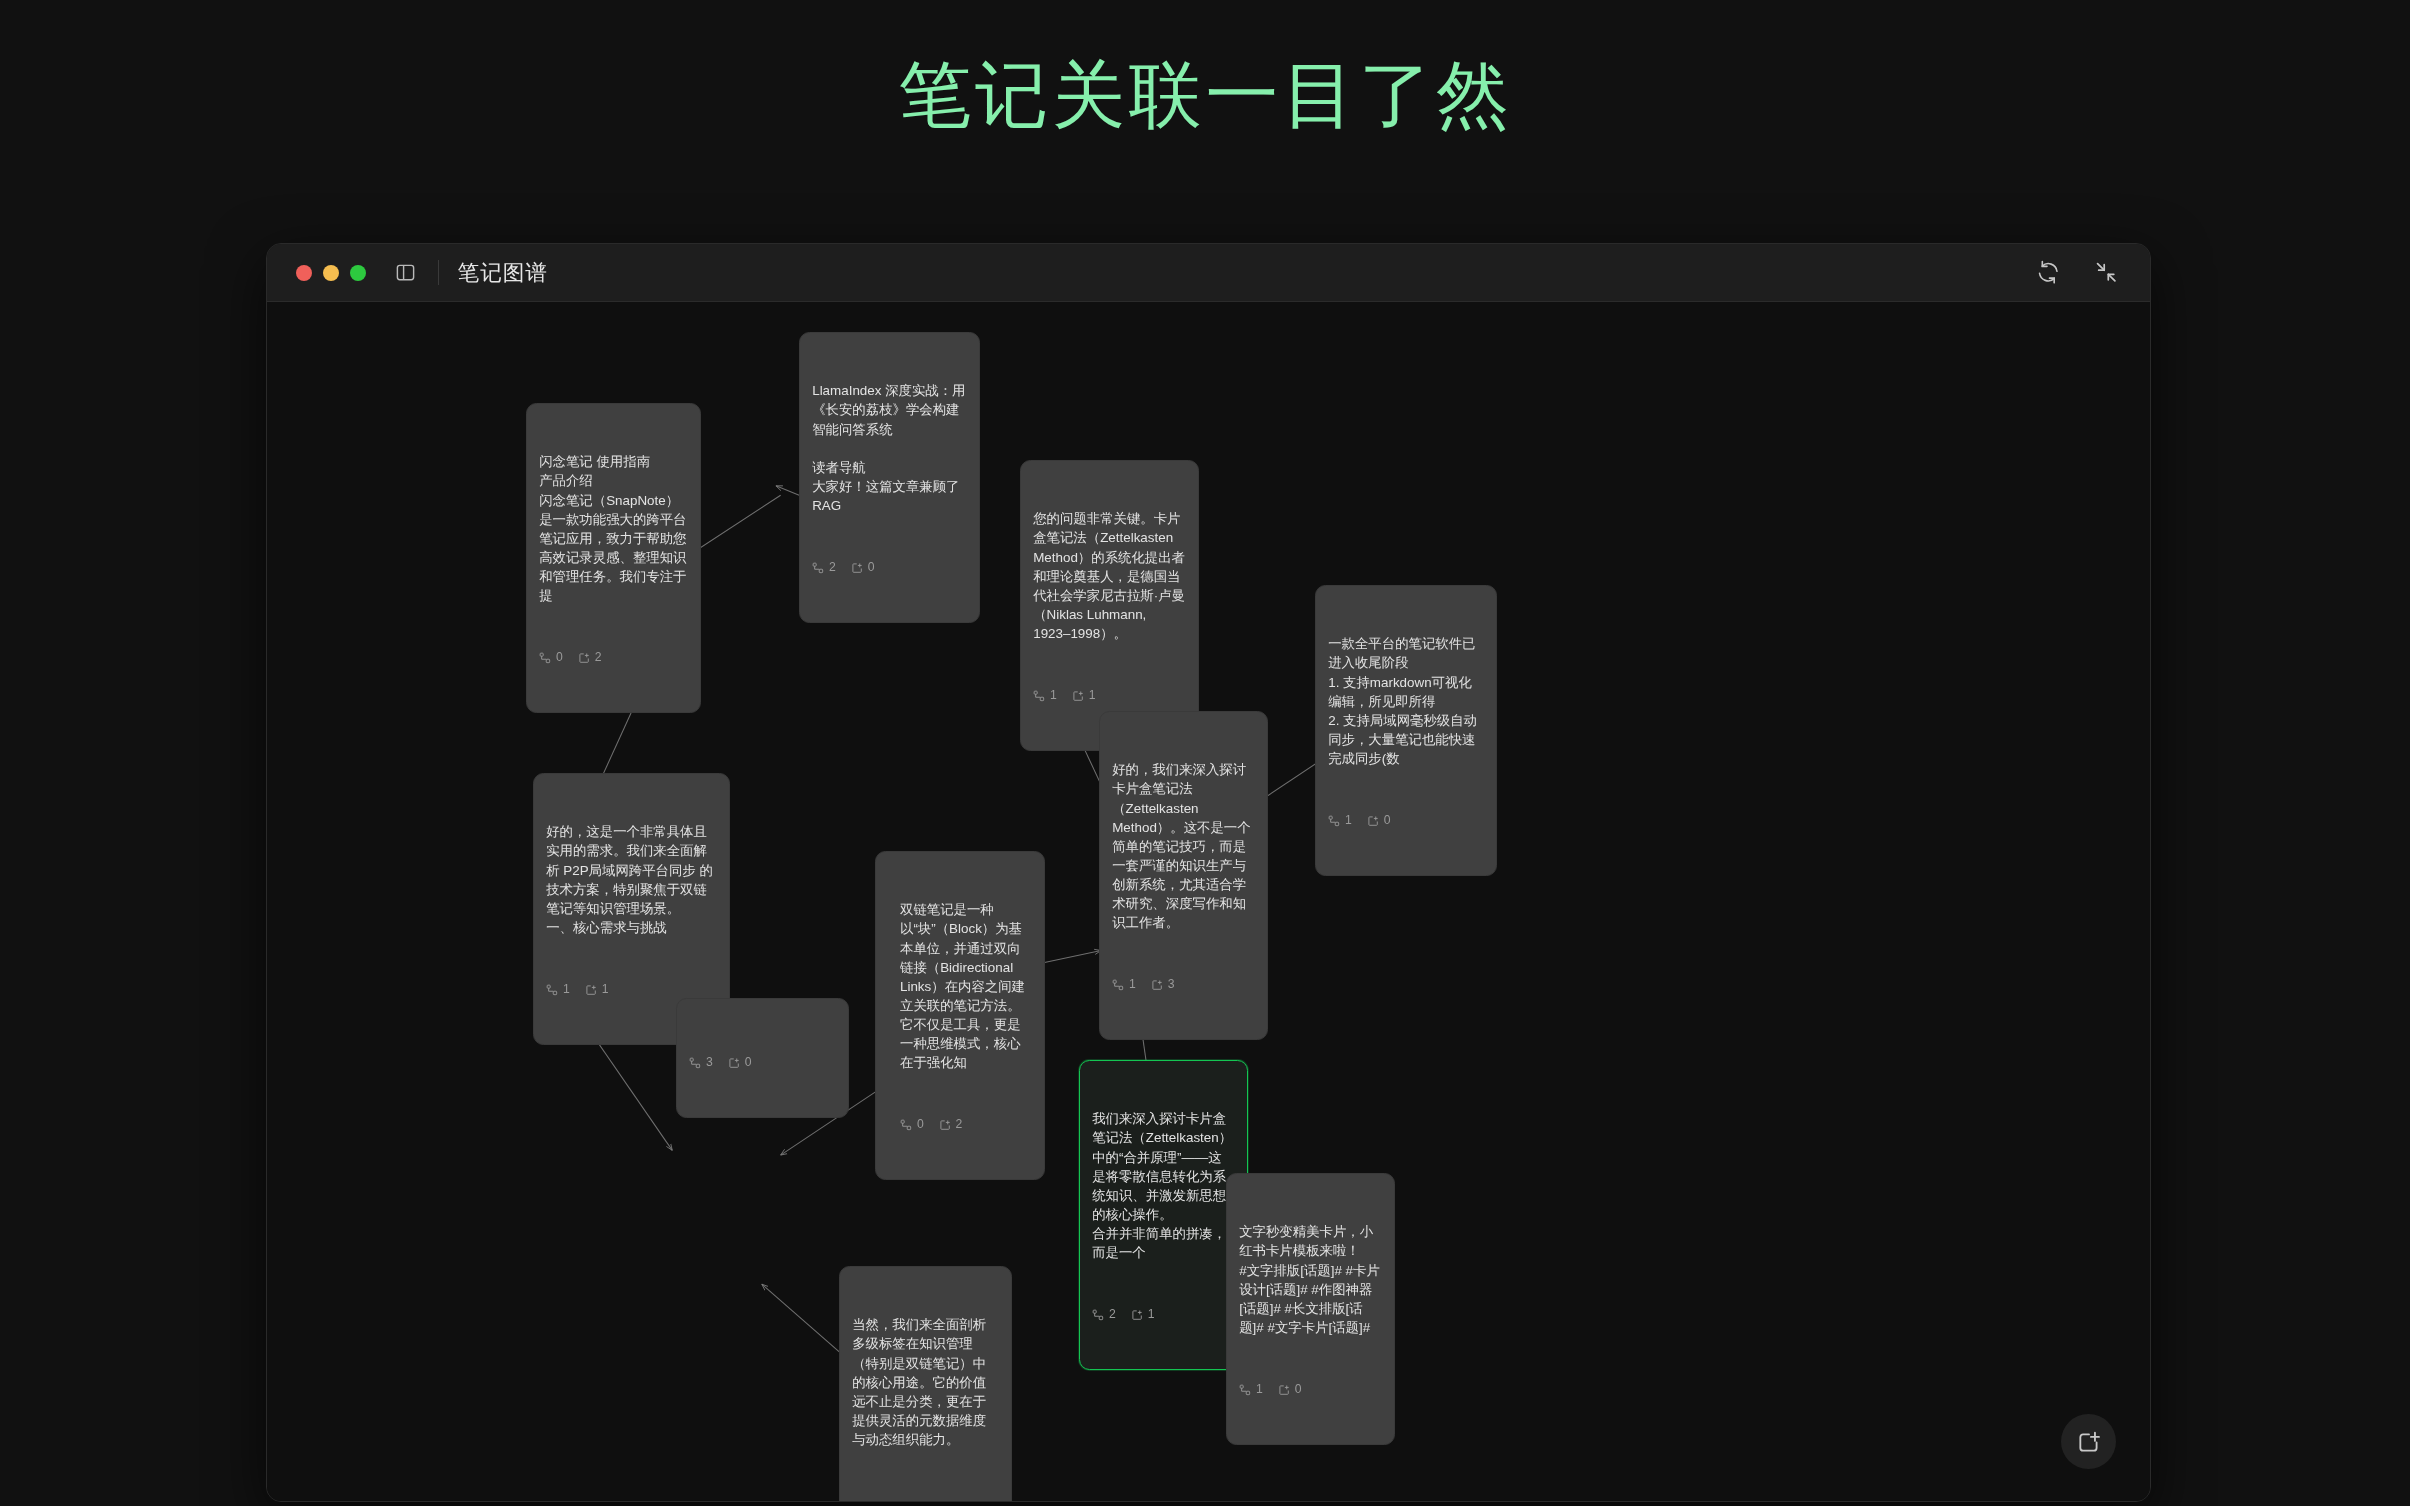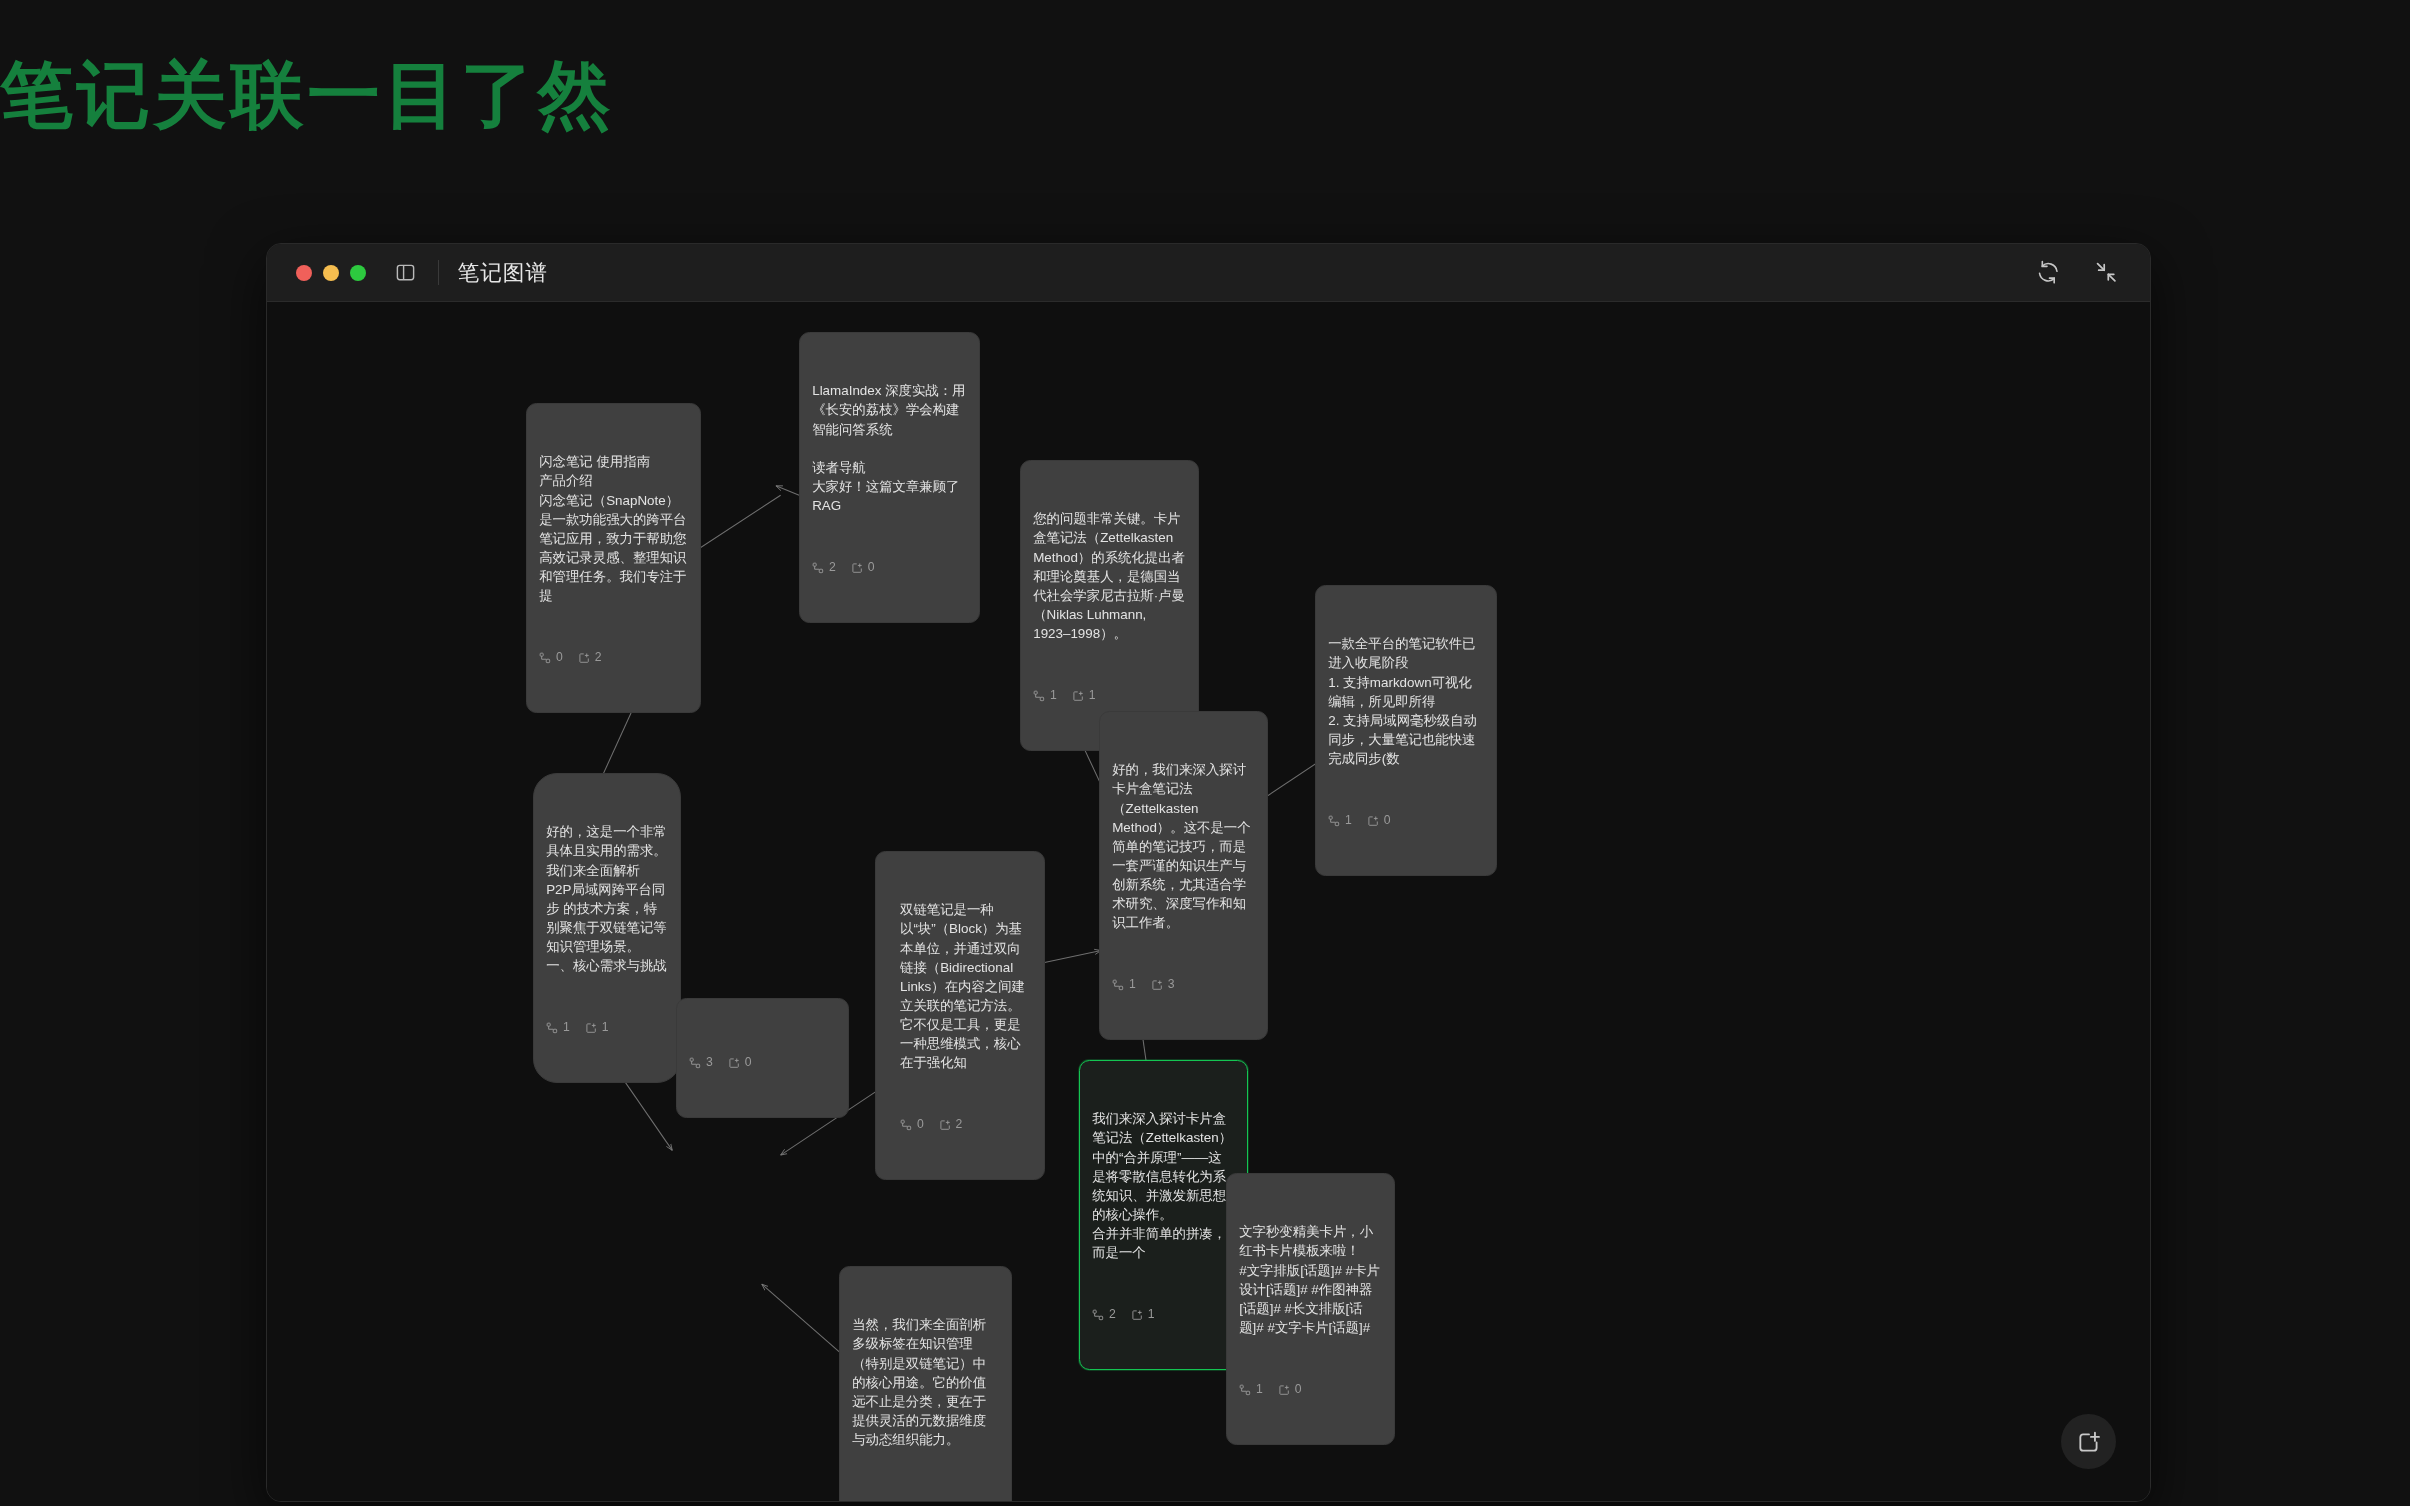--- a/index.html
+++ b/index.html
@@ -12,24 +12,25 @@
   #stage {
     position: relative;
     width: 2411px; height: 1507px;
     background: #111111;
   }
 
   
   .hero-title {
     position: absolute;
     top: 47px; left: 0; right: 0;
+    text-align: center;
     font-size: 73px;
-    font-weight: 700;
+    font-weight: 400;
     letter-spacing: 3.8px;
-    color: #15803d;
+    color: #86efac;
   }
 
   
   .app-window {
     position: absolute;
     left: 266px; top: 243px;
     width: 1883px; height: 1257px;
     background: #141414;
     border-radius: 15px;
     border: 0.9px solid #2a2a2a;
@@ -289,21 +290,21 @@
                 <path d="M3.5 5.5 v4 h6"></path>
               </svg><span>1</span></span>
           <span class="meta-item"><svg width="12.2" height="12.2" viewBox="0 0 16 16" fill="none" stroke="#9a9a9a" stroke-width="1.2">
                 <path d="M13.5 8.5 v4 a1 1 0 0 1 -1 1 h-9 a1 1 0 0 1 -1 -1 v-9 a1 1 0 0 1 1 -1 h4"></path>
                 <line x1="11.5" y1="2" x2="11.5" y2="7"></line>
                 <line x1="9" y1="4.5" x2="14" y2="4.5"></line>
               </svg><span>3</span></span>
         </div>
       </div>
 
-      <div class="note" style="left:266px; top:471px; width:148px;border-radius:24px;">
+      <div class="note" style="left:266px; top:471px; width:197px;">
         <div class="note-body">好的，这是一个非常具体且实用的需求。我们来全面解析 P2P局域网跨平台同步 的技术方案，特别聚焦于双链笔记等知识管理场景。
 一、核心需求与挑战</div>
         <div class="note-meta">
           <span class="meta-item"><svg width="12.2" height="12.2" viewBox="0 0 16 16" fill="none" stroke="#9a9a9a" stroke-width="1.2">
                 <rect x="1.5" y="1.5" width="4" height="4" rx="1"></rect>
                 <rect x="9.5" y="9.5" width="4.5" height="4.5" rx="1"></rect>
                 <path d="M3.5 5.5 v4 h6"></path>
               </svg><span>1</span></span>
           <span class="meta-item"><svg width="12.2" height="12.2" viewBox="0 0 16 16" fill="none" stroke="#9a9a9a" stroke-width="1.2">
                 <path d="M13.5 8.5 v4 a1 1 0 0 1 -1 1 h-9 a1 1 0 0 1 -1 -1 v-9 a1 1 0 0 1 1 -1 h4"></path>

